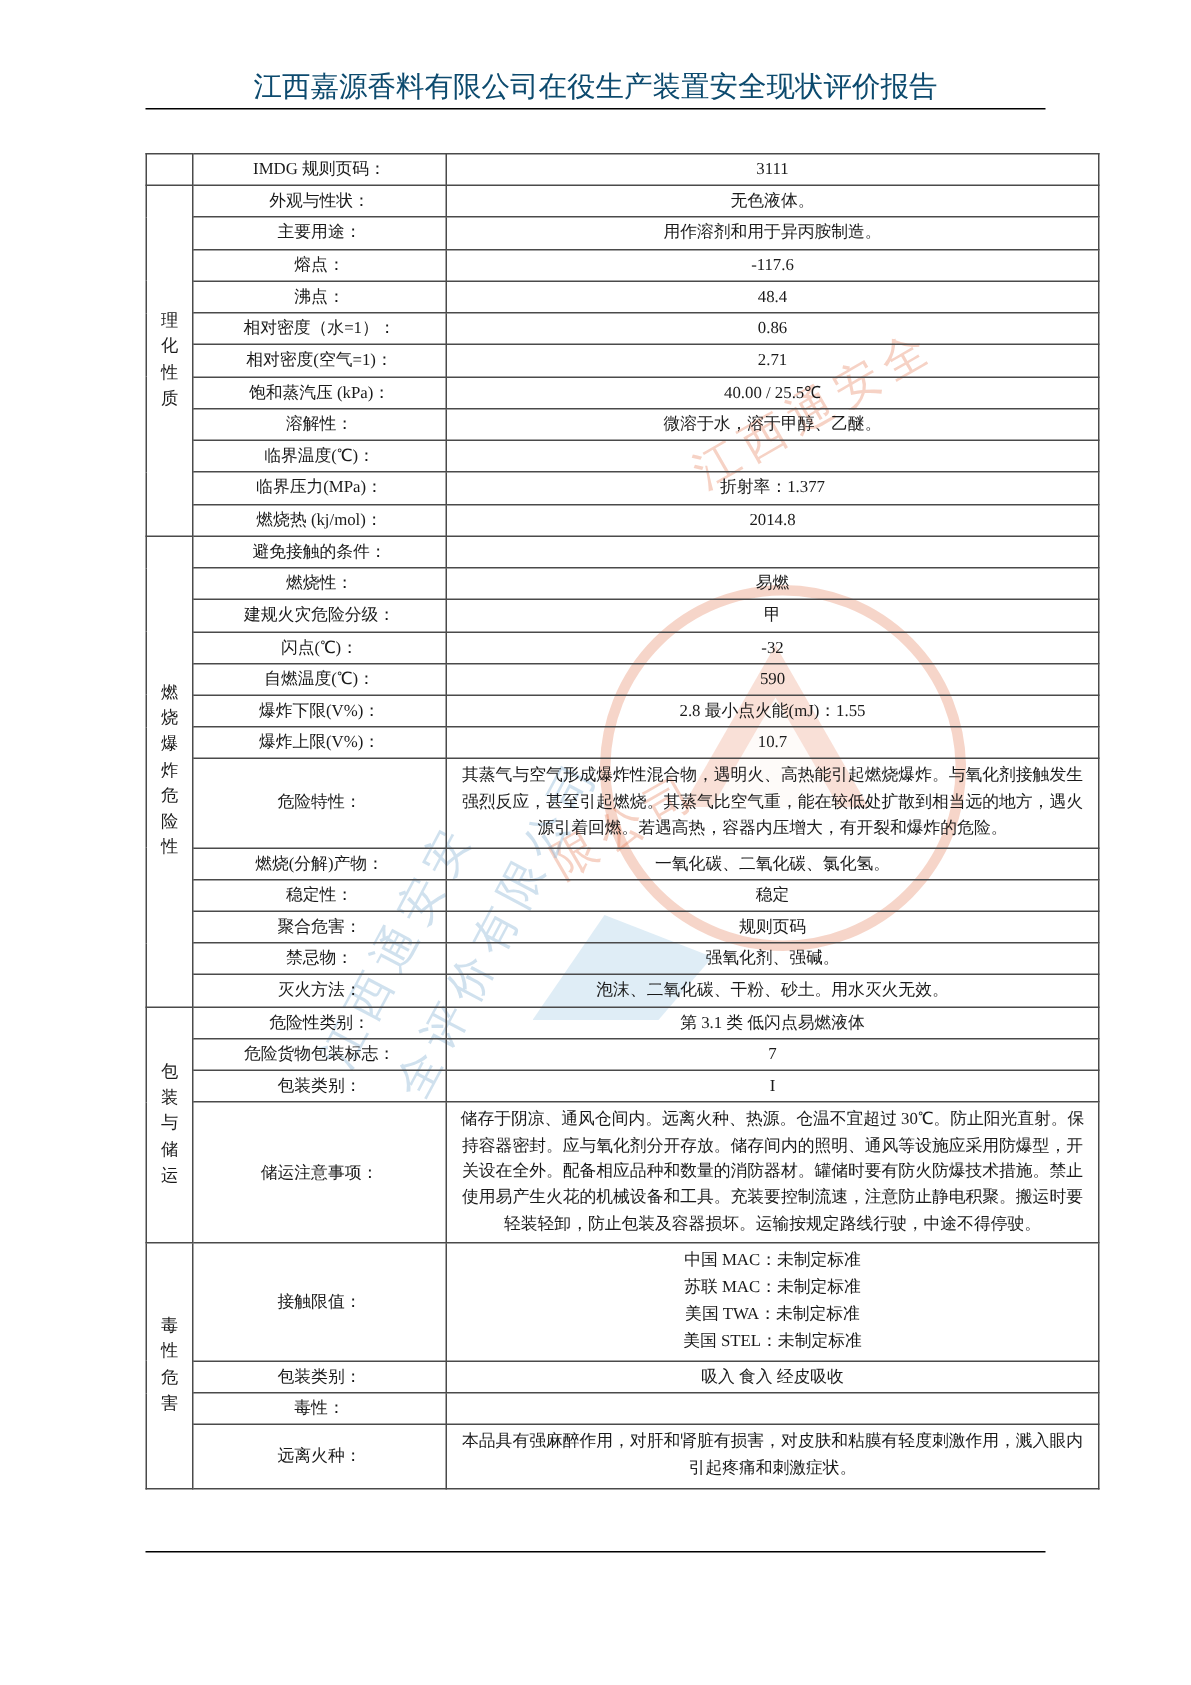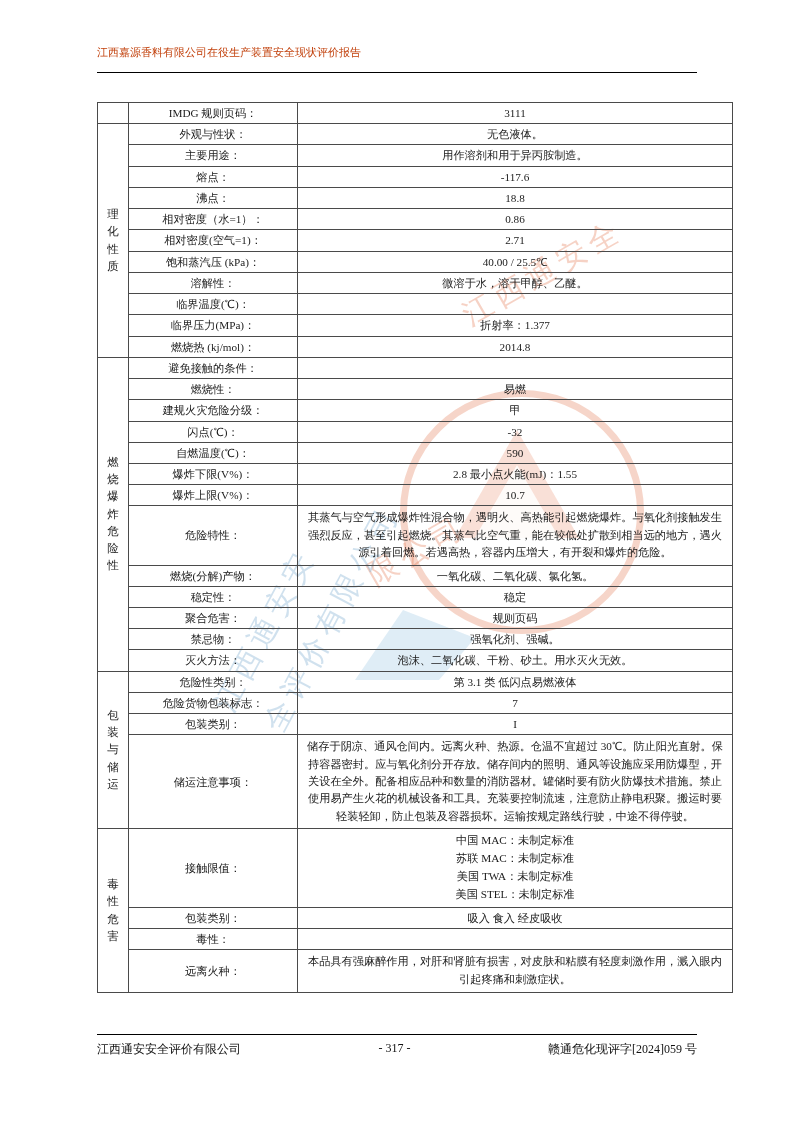--- a/index.html
+++ b/index.html
@@ -85,23 +85,23 @@
     width: 120px; height: 70px;
     background: rgba(150, 195, 225, 0.30);
     clip-path: polygon(0 100%, 40% 0, 100% 40%, 70% 100%);
   }
 
   
   .header {
     position: absolute;
     left: 97px; top: 45px;
     width: 600px;
-    text-align: left;
-    font-size: 11px;
-    color: #c2410c;
+    text-align: center;
+    font-size: 19px;
+    color: #0c4a6e;
     z-index: 10;
   }
   .header-rule {
     position: absolute;
     left: 97px; top: 72px;
     width: 600px;
     border-top: 1.2px solid #000;
     z-index: 10;
   }
 
@@ -216,21 +216,21 @@
       <tr>
         <td class="label">主要用途：</td>
         <td class="value">用作溶剂和用于异丙胺制造。</td>
       </tr>
       <tr>
         <td class="label">熔点：</td>
         <td class="value">-117.6</td>
       </tr>
       <tr>
         <td class="label">沸点：</td>
-        <td class="value">18.8</td>
+        <td class="value">48.4</td>
       </tr>
       <tr>
         <td class="label">相对密度（水=1）：</td>
         <td class="value">0.86</td>
       </tr>
       <tr>
         <td class="label">相对密度(空气=1)：</td>
         <td class="value">2.71</td>
       </tr>
       <tr>
@@ -362,21 +362,14 @@
         <td class="value"></td>
       </tr>
       <tr>
         <td class="label">远离火种：</td>
         <td class="value center-block">本品具有强麻醉作用，对肝和肾脏有损害，对皮肤和粘膜有轻度刺激作用，溅入眼内引起疼痛和刺激症状。</td>
       </tr>
     </tbody>
   </table>
 
   <div class="footer-rule"></div>
-  <div class="footer">
-    <div class="footer-row">
-      <div>江西通安安全评价有限公司</div>
-      <div class="footer-center">- 317 -</div>
-      <div>赣通危化现评字[2024]059 号</div>
-    </div>
-  </div>
 
 </div>
 
 </body></html>

